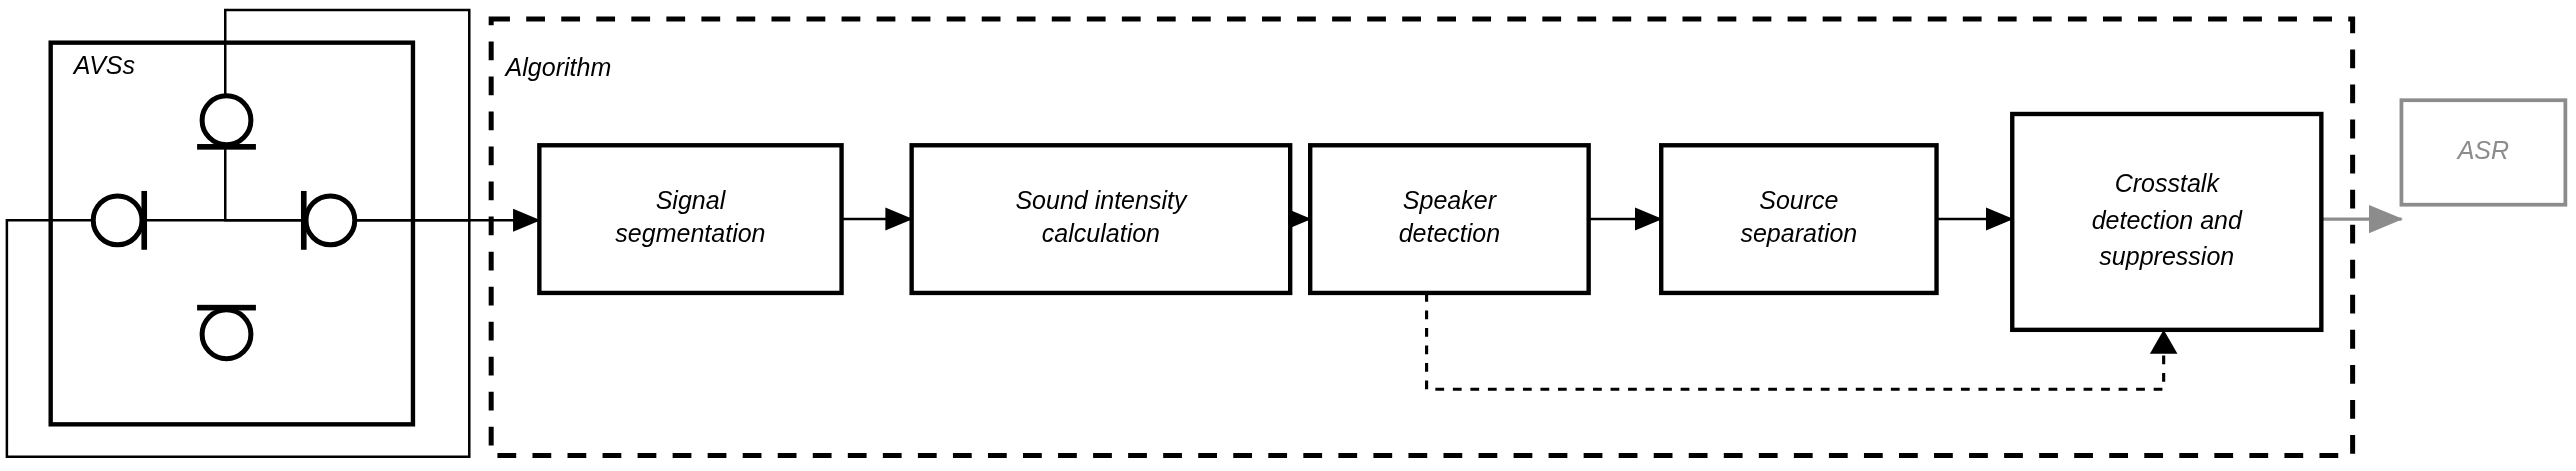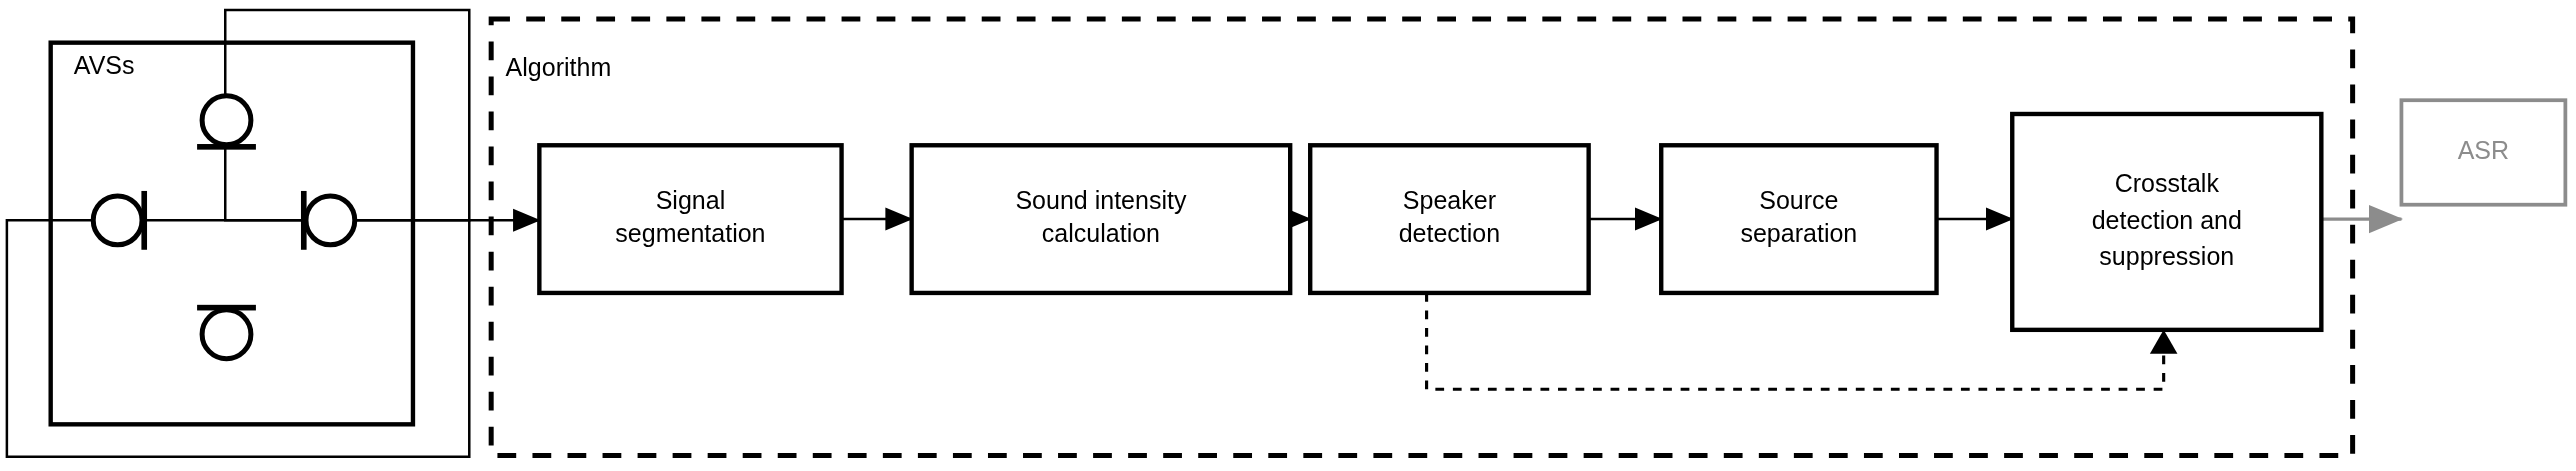--- a/index.html
+++ b/index.html
@@ -9,20 +9,21 @@
   }
   body {
     font-family: "Liberation Sans", sans-serif;
   }
   #stage {
     position: relative;
     width: 2576px;
     height: 472px;
     background: #ffffff;
     overflow: hidden;
+    font-style: italic;
   }
   svg#diagram {
     position: absolute;
     left: 0;
     top: 0;
     width: 2576px;
     height: 472px;
   }
   .blk-label {
     font-family: "Liberation Sans", sans-serif;

